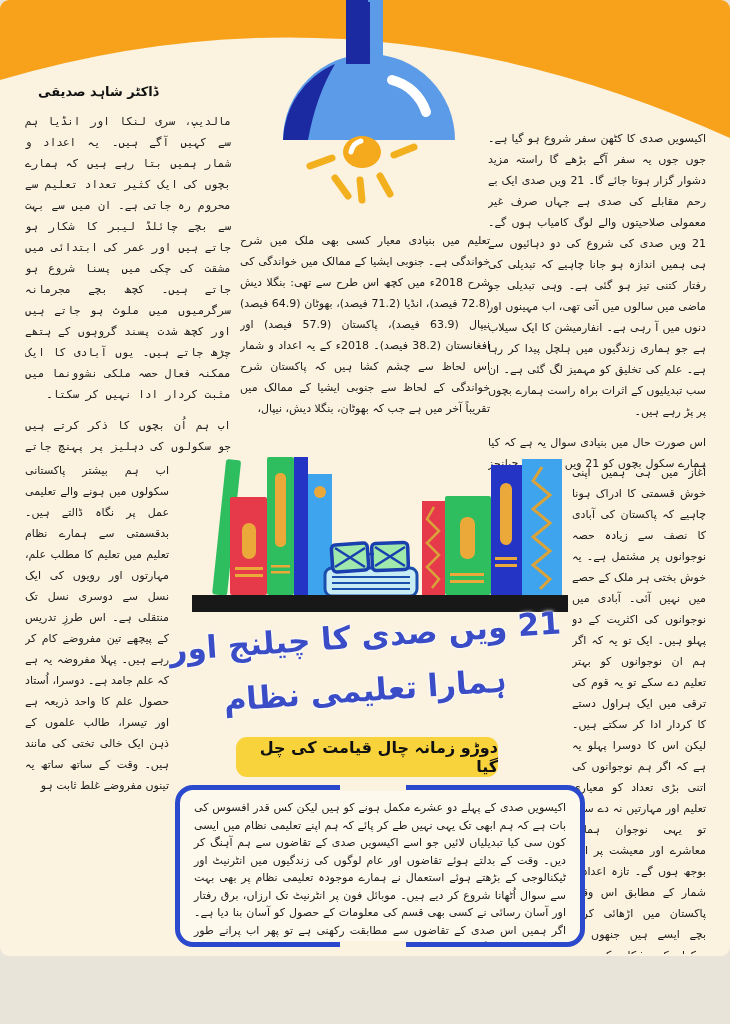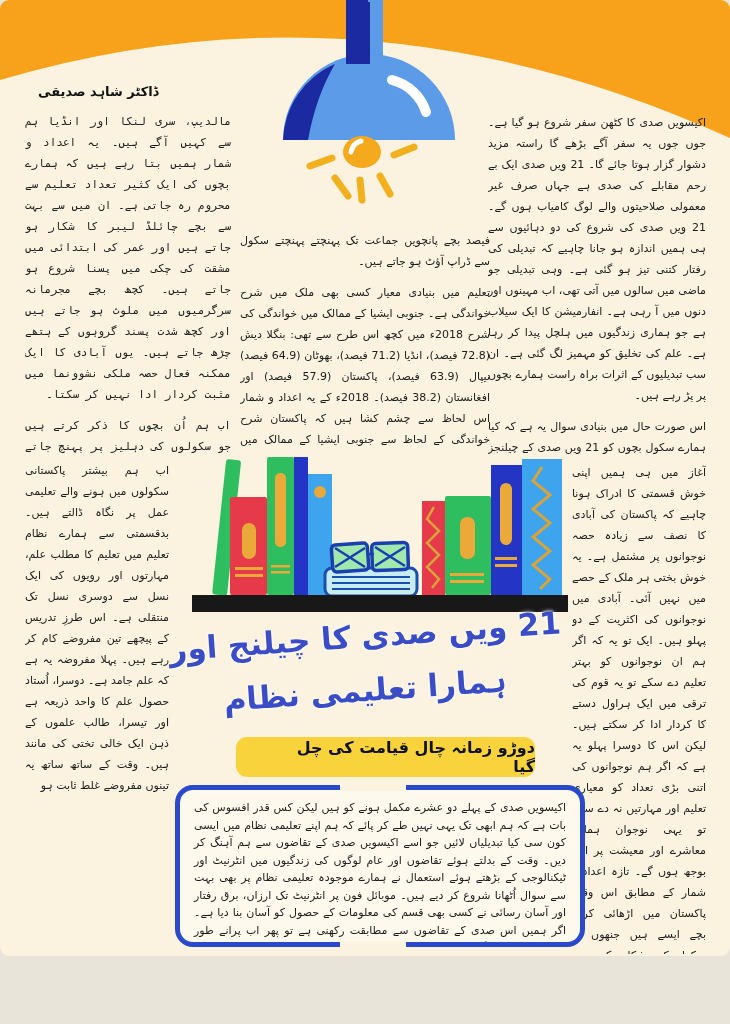--- a/index.html
+++ b/index.html
@@ -16,39 +16,39 @@
   .author{
     position:absolute; left:38px; top:84px; width:140px;
     direction:rtl; text-align:left;
     font-size:13px; font-weight:bold; color:#111;
   }
   .urducol{
     position:absolute; direction:rtl; text-align:justify; overflow:hidden;
     font-size:11px; line-height:21px; color:#1c1c1c;
   }
   .urducol p{margin:0 0 10px 0;}
-  .col-right-a{left:488px; top:112px; width:218px; height:346px;}
+  .col-right-a{left:488px; top:128px; width:218px; height:346px;}
   .col-right-b{left:572px; top:462px; width:134px; height:492px;}
   .col-mid{left:240px; top:230px; width:250px; height:222px;}
   .col-left-a{left:25px; top:112px; width:206px; height:346px;font-family:Liberation Mono, monospace;}
   .col-left-b{left:25px; top:460px; width:144px; height:494px;}
 
   .title-line{
     position:absolute; left:140px; width:450px; text-align:center;
     direction:rtl; color:#3a4dc6; font-weight:bold;
     text-shadow:0 0 4px #ffffff, 0 0 2px #ffffff;
   }
   .title-1{top:618px; font-size:31px; transform:rotate(-4deg);}
   .title-2{top:672px; font-size:31px; transform:rotate(-4deg);}
 
   .banner{
     position:absolute; left:236px; top:737px; width:262px; height:40px;
     background:#f8d33c; border-radius:11px;
     display:flex; align-items:center; justify-content:center;
-    direction:rtl; font-size:16px; font-weight:bold; color:#111;padding-left:37px;
+    direction:rtl; font-size:16px; font-weight:bold; color:#111;
   }
   .hl-box{
     position:absolute; left:175px; top:785px; width:410px; height:162px;
     background:#fdf9ec; border:5px solid #2b49cc; border-radius:18px;
     box-sizing:border-box; padding:9px 14px;
     direction:rtl; text-align:justify; font-size:11px; line-height:17.5px;
     color:#1c1c1c; overflow:hidden;
   }
   .hl-gap{position:absolute; width:66px; height:7px; background:#fbf2df;}
   .hl-gap-top{left:340px; top:784px;}
@@ -104,21 +104,20 @@
 
   <div class="urducol col-right-a">
     <p>اکیسویں صدی کا کٹھن سفر شروع ہو گیا ہے۔ جوں جوں یہ سفر آگے بڑھے گا راستہ مزید دشوار گزار ہوتا جائے گا۔ 21 ویں صدی ایک بے رحم مقابلے کی صدی ہے جہاں صرف غیر معمولی صلاحیتوں والے لوگ کامیاب ہوں گے۔ 21 ویں صدی کی شروع کی دو دہائیوں سے ہی ہمیں اندازہ ہو جانا چاہیے کہ تبدیلی کی رفتار کتنی تیز ہو گئی ہے۔ وہی تبدیلی جو ماضی میں سالوں میں آتی تھی، اب مہینوں اور دنوں میں آ رہی ہے۔ انفارمیشن کا ایک سیلاب ہے جو ہماری زندگیوں میں ہلچل پیدا کر رہا ہے۔ علم کی تخلیق کو مہمیز لگ گئی ہے۔ ان سب تبدیلیوں کے اثرات براہ راست ہمارے بچوں پر پڑ رہے ہیں۔</p>
     <p>اس صورت حال میں بنیادی سوال یہ ہے کہ کیا ہمارے سکول بچوں کو 21 ویں صدی کے چیلنجز کا مقابلہ کرنے کے لیے تیار کر رہے ہیں؟ کیا ہمارے سکول تعلیم کی وہ مضبوط بنیاد فراہم کر رہے ہیں، جس پر اعلیٰ تعلیم کی شان دار عمارت کی تعمیر ہو سکے؟ آیئے، ذیل میں پاکستان کے منظر نامے پر ایک نگاہ ڈالیں۔</p>
   </div>
   <div class="urducol col-right-b">
     <p>آغاز میں ہی ہمیں اپنی خوش قسمتی کا ادراک ہونا چاہیے کہ پاکستان کی آبادی کا نصف سے زیادہ حصہ نوجوانوں پر مشتمل ہے۔ یہ خوش بختی ہر ملک کے حصے میں نہیں آئی۔ آبادی میں نوجوانوں کی اکثریت کے دو پہلو ہیں۔ ایک تو یہ کہ اگر ہم ان نوجوانوں کو بہتر تعلیم دے سکے تو یہ قوم کی ترقی میں ایک ہراول دستے کا کردار ادا کر سکتے ہیں۔ لیکن اس کا دوسرا پہلو یہ ہے کہ اگر ہم نوجوانوں کی اتنی بڑی تعداد کو معیاری تعلیم اور مہارتیں نہ دے سکے تو یہی نوجوان ہمارے معاشرے اور معیشت پر ایک بوجھ ہوں گے۔ تازہ اعداد و شمار کے مطابق اس وقت پاکستان میں اڑھائی کروڑ بچے ایسے ہیں جنھوں نے سکول کی شکل تک نہیں دیکھی جب کہ جو بچے سکول تک پہنچ جاتے ہیں اُن میں سے بھی 35</p>
   </div>
 
   <div class="urducol col-mid">
-    <p>فیصد بچے پانچویں جماعت تک پہنچتے پہنچتے سکول سے ڈراپ آؤٹ ہو جاتے ہیں۔</p>
     <p>تعلیم میں بنیادی معیار کسی بھی ملک میں شرح خواندگی ہے۔ جنوبی ایشیا کے ممالک میں خواندگی کی شرح 2018ء میں کچھ اس طرح سے تھی: بنگلا دیش (72.8 فیصد)، انڈیا (71.2 فیصد)، بھوٹان (64.9 فیصد) نیپال (63.9 فیصد)، پاکستان (57.9 فیصد) اور افغانستان (38.2 فیصد)۔ 2018ء کے یہ اعداد و شمار اس لحاظ سے چشم کشا ہیں کہ پاکستان شرح خواندگی کے لحاظ سے جنوبی ایشیا کے ممالک میں تقریباً آخر میں ہے جب کہ بھوٹان، بنگلا دیش، نیپال،</p>
   </div>
 
   <div class="urducol col-left-a">
     <p>مالدیپ، سری لنکا اور انڈیا ہم سے کہیں آگے ہیں۔ یہ اعداد و شمار ہمیں بتا رہے ہیں کہ ہمارے بچوں کی ایک کثیر تعداد تعلیم سے محروم رہ جاتی ہے۔ ان میں سے بہت سے بچے چائلڈ لیبر کا شکار ہو جاتے ہیں اور عمر کی ابتدائی میں مشقت کی چکی میں پسنا شروع ہو جاتے ہیں۔ کچھ بچے مجرمانہ سرگرمیوں میں ملوث ہو جاتے ہیں اور کچھ شدت پسند گروہوں کے ہتھے چڑھ جاتے ہیں۔ یوں آبادی کا ایک ممکنہ فعال حصہ ملکی نشوونما میں مثبت کردار ادا نہیں کر سکتا۔</p>
     <p>اب ہم اُن بچوں کا ذکر کرتے ہیں جو سکولوں کی دہلیز پر پہنچ جاتے ہیں۔ سرکاری سکولوں میں اساتذہ کی غیر حاضری معمول کی بات ہے اور اگر اساتذہ موجود بھی ہوں تو یہ سوال اہم ہے کہ کیا ہم بچوں کو 21 ویں صدی کے چیلنجز کا مقابلہ کرنے کے لیے تیار کر رہے ہیں؟ اس سوال کا جواب دینے سے پہلے ہم دیکھتے ہیں کہ 21 ویں صدی کے چیلنجز کیا ہیں۔ میرے خیال میں اکیسویں صدی کا سب سے بڑا چیلنج تبدیلی کی تیز تر رفتار ہے، جس کے نتیجے میں علم کی تخلیق کا عمل بھی ناقابلِ یقین حد تک تیز ہو گیا ہے۔</p>
   </div>
   <div class="urducol col-left-b">
     <p>اب ہم بیشتر پاکستانی سکولوں میں ہونے والے تعلیمی عمل پر نگاہ ڈالتے ہیں۔ بدقسمتی سے ہمارے نظام تعلیم میں تعلیم کا مطلب علم، مہارتوں اور رویوں کی ایک نسل سے دوسری نسل تک منتقلی ہے۔ اس طرزِ تدریس کے پیچھے تین مفروضے کام کر رہے ہیں۔ پہلا مفروضہ یہ ہے کہ علم جامد ہے۔ دوسرا، اُستاد حصول علم کا واحد ذریعہ ہے اور تیسرا، طالب علموں کے ذہن ایک خالی تختی کی مانند ہیں۔ وقت کے ساتھ ساتھ یہ تینوں مفروضے غلط ثابت ہو</p>
   </div>

